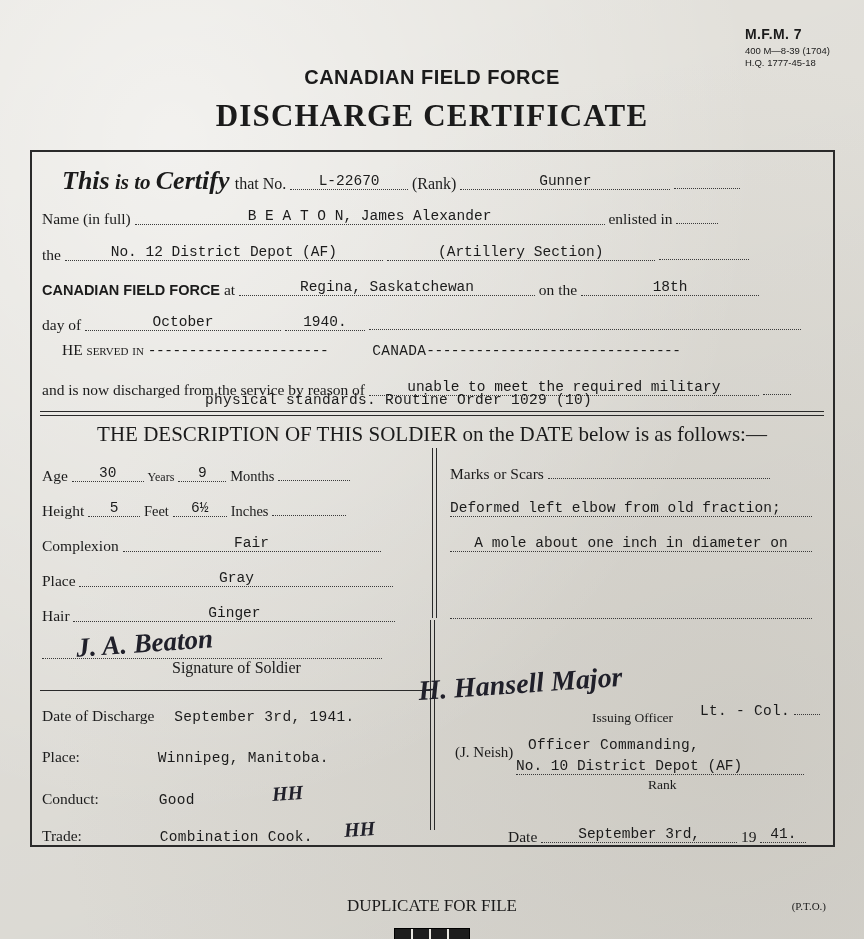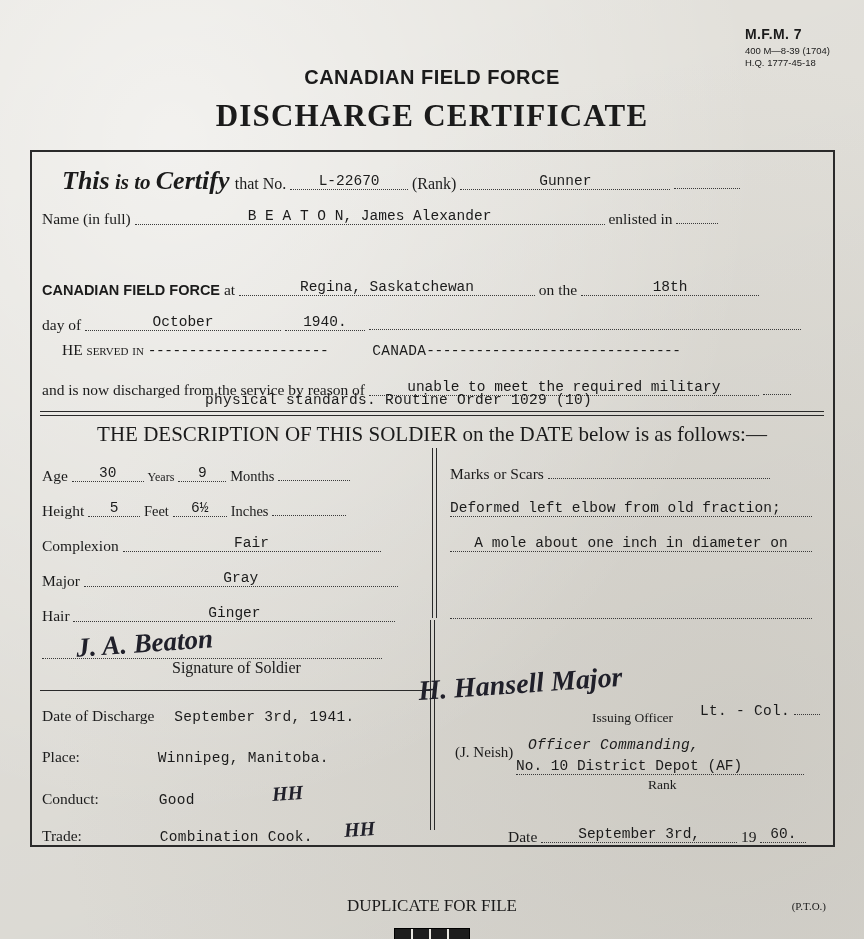--- a/index.html
+++ b/index.html
@@ -226,20 +226,26 @@
     <span class="dots" style="width:66px;"></span>
   </div>
 
   <div class="row" style="left:42px; top:207px;">
     <span class="lbl">Name (in full)</span>
     <span class="fill" style="width:470px;">B E A T O N,  James Alexander</span>
     <span class="lbl">enlisted in</span>
     <span class="dots" style="width:42px;"></span>
   </div>
 
+  <div class="row" style="left:42px; top:243px;">
+    <span class="lbl">the</span>
+    <span class="fill" style="width:318px;">No. 12 District Depot (AF)</span>
+    <span class="fill" style="width:268px;">(Artillery Section)</span>
+    <span class="dots" style="width:90px;"></span>
+  </div>
 
   <div class="row" style="left:42px; top:278px;">
     <span class="lbl-b">CANADIAN FIELD FORCE</span>
     <span class="lbl">at</span>
     <span class="fill" style="width:296px;">Regina, Saskatchewan</span>
     <span class="lbl">on the</span>
     <span class="fill" style="width:178px;">18th</span>
   </div>
 
   <div class="row" style="left:42px; top:313px;">
@@ -284,21 +290,21 @@
     <span class="lbl" style="font-size:14.5px;">Inches</span>
     <span class="dots" style="width:74px;"></span>
   </div>
 
   <div class="row" style="left:42px; top:534px;">
     <span class="lbl">Complexion</span>
     <span class="fill" style="width:258px;">Fair</span>
   </div>
 
   <div class="row" style="left:42px; top:569px;">
-    <span class="lbl">Major</span>
+    <span class="lbl">Place</span>
     <span class="fill" style="width:314px;">Gray</span>
   </div>
 
   <div class="row" style="left:42px; top:604px;">
     <span class="lbl">Hair</span>
     <span class="fill" style="width:322px;">Ginger</span>
   </div>
 
   <div class="row" style="left:450px; top:464px;">
     <span class="lbl">Marks or Scars</span>
@@ -325,21 +331,21 @@
   <div class="vdivider" style="left:430px; top:620px; height:210px;"></div>
 
   <div class="sig" style="left:418px; top:668px; font-size:28px;">H. Hansell  Major</div>
   <div class="row" style="left:700px; top:700px;">
     <span class="typed" style="font-size:14.5px;">Lt. - Col.</span>
     <span class="dots" style="width:26px;"></span>
   </div>
   <div class="row" style="left:455px; top:744px; font-size:15px;">(J. Neish)</div>
   <div class="row" style="left:592px; top:710px; font-size:13.5px;">Issuing Officer</div>
 
-  <div class="row typed" style="left:528px; top:737px; font-size:14.5px;font-style:italic;">Officer Commanding,</div>
+  <div class="row typed" style="left:528px; top:737px; font-size:14.5px;">Officer Commanding,</div>
   <div class="row" style="left:516px; top:757px;">
     <span class="fill" style="width:288px; text-align:left;">No. 10 District Depot (AF)</span>
   </div>
   <div class="row" style="left:648px; top:777px; font-size:13.5px;">Rank</div>
 
   <div class="row" style="left:42px; top:707px; font-size:15.5px;">
     <span class="lbl">Date of Discharge</span>
     <span class="typed" style="margin-left:16px; font-size:14.5px;">September 3rd, 1941.</span>
   </div>
 
@@ -357,21 +363,21 @@
   <div class="row" style="left:42px; top:827px; font-size:15.5px;">
     <span class="lbl">Trade:</span>
     <span class="typed" style="margin-left:74px; font-size:14.5px;">Combination Cook.</span>
   </div>
   <div class="sig" style="left:344px; top:818px; font-size:20px;">HH</div>
 
   <div class="row" style="left:508px; top:825px;">
     <span class="lbl">Date</span>
     <span class="fill" style="width:196px;">September 3rd,</span>
     <span class="lbl">19</span>
-    <span class="fill" style="width:46px;">60.</span>
+    <span class="fill" style="width:46px;">41.</span>
   </div>
 
   <div class="dup">DUPLICATE FOR FILE</div>
   <div class="pto">(P.T.O.)</div>
 
   <div class="bottom-bar">
     <div class="slot" style="left:16px;"></div>
     <div class="slot" style="left:34px;"></div>
     <div class="slot" style="left:52px;"></div>
   </div>

